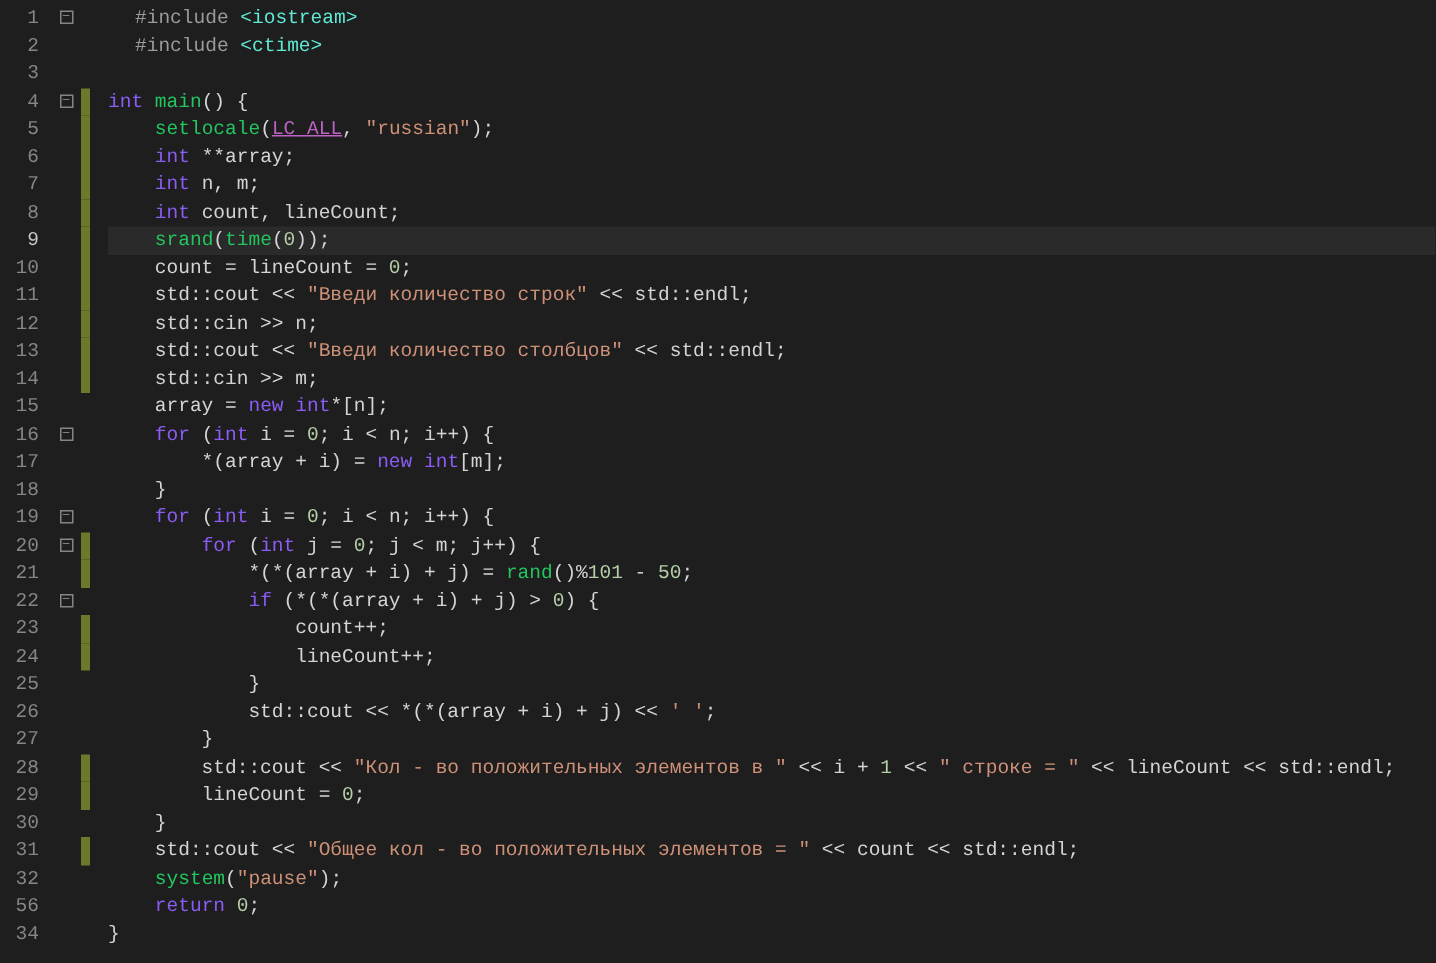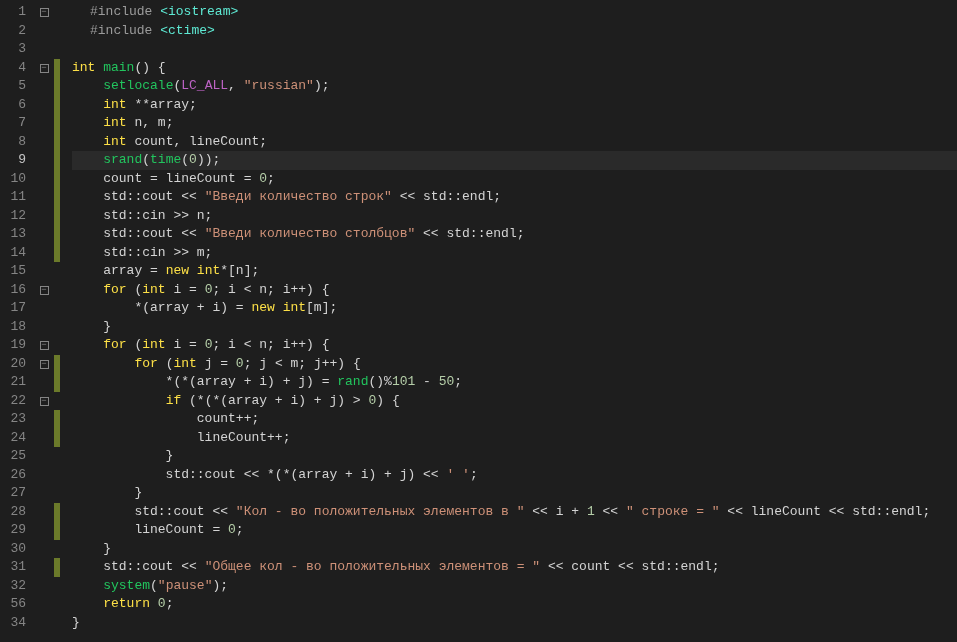--- a/index.html
+++ b/index.html
@@ -64,25 +64,25 @@
     padding: 3px 0 3px 12px;
     white-space: pre;
   }
   .code-line {
     height: 18.5px;
     line-height: 18.5px;
   }
   .code-line.current {
     background: #2a2a2a;
   }
-  .k  { color: #fde047; }        
+  .k  { color: #8b5cf6; }        
   .s  { color: #ce9178; }        
   .n  { color: #b5cea8; }        
   .fn { color: #22c55e; }        
-  .mc { color: #bd63c5; }
+  .mc { color: #bd63c5; text-decoration: underline; }
   .pre{ color: #9b9b9b; margin-left: 18px; }        
   .inc{ color: #5eead4; }        
 </style>
 </head>
 <body>
 
 <div class="editor">
   <div class="gutter" id="gutter">
       <div class="gutter-row">
         <div class="lineno">1</div>

